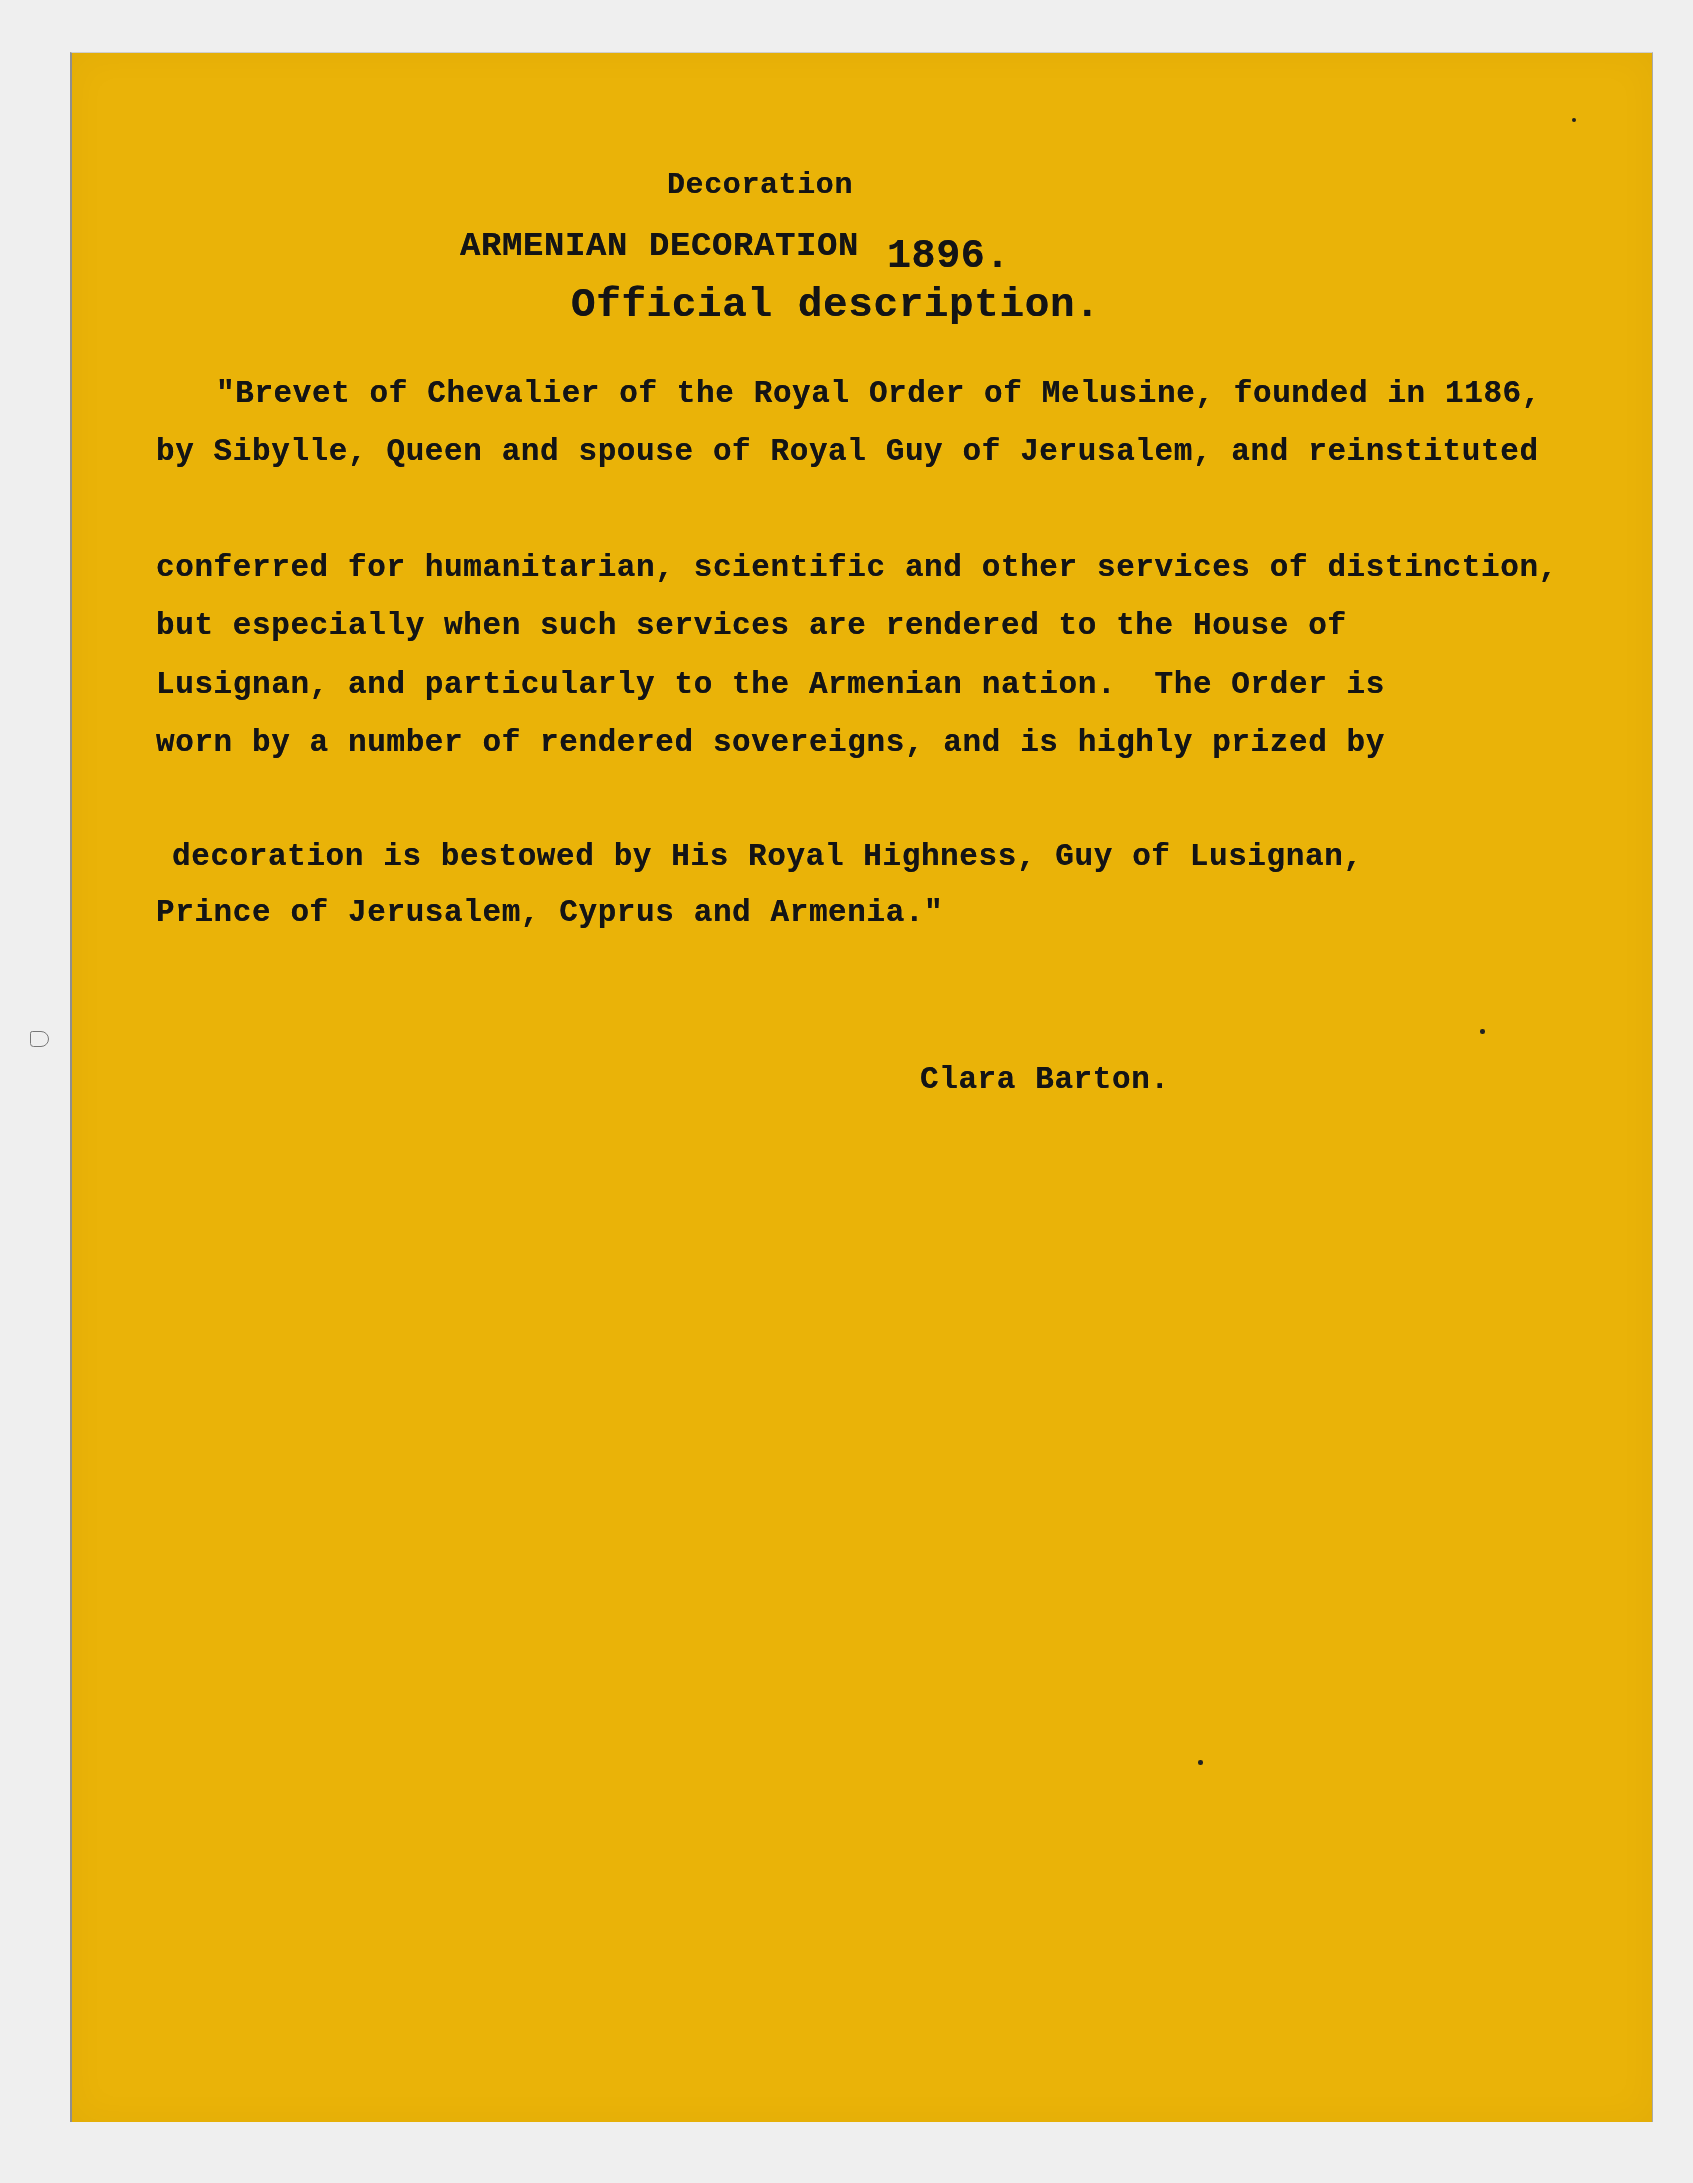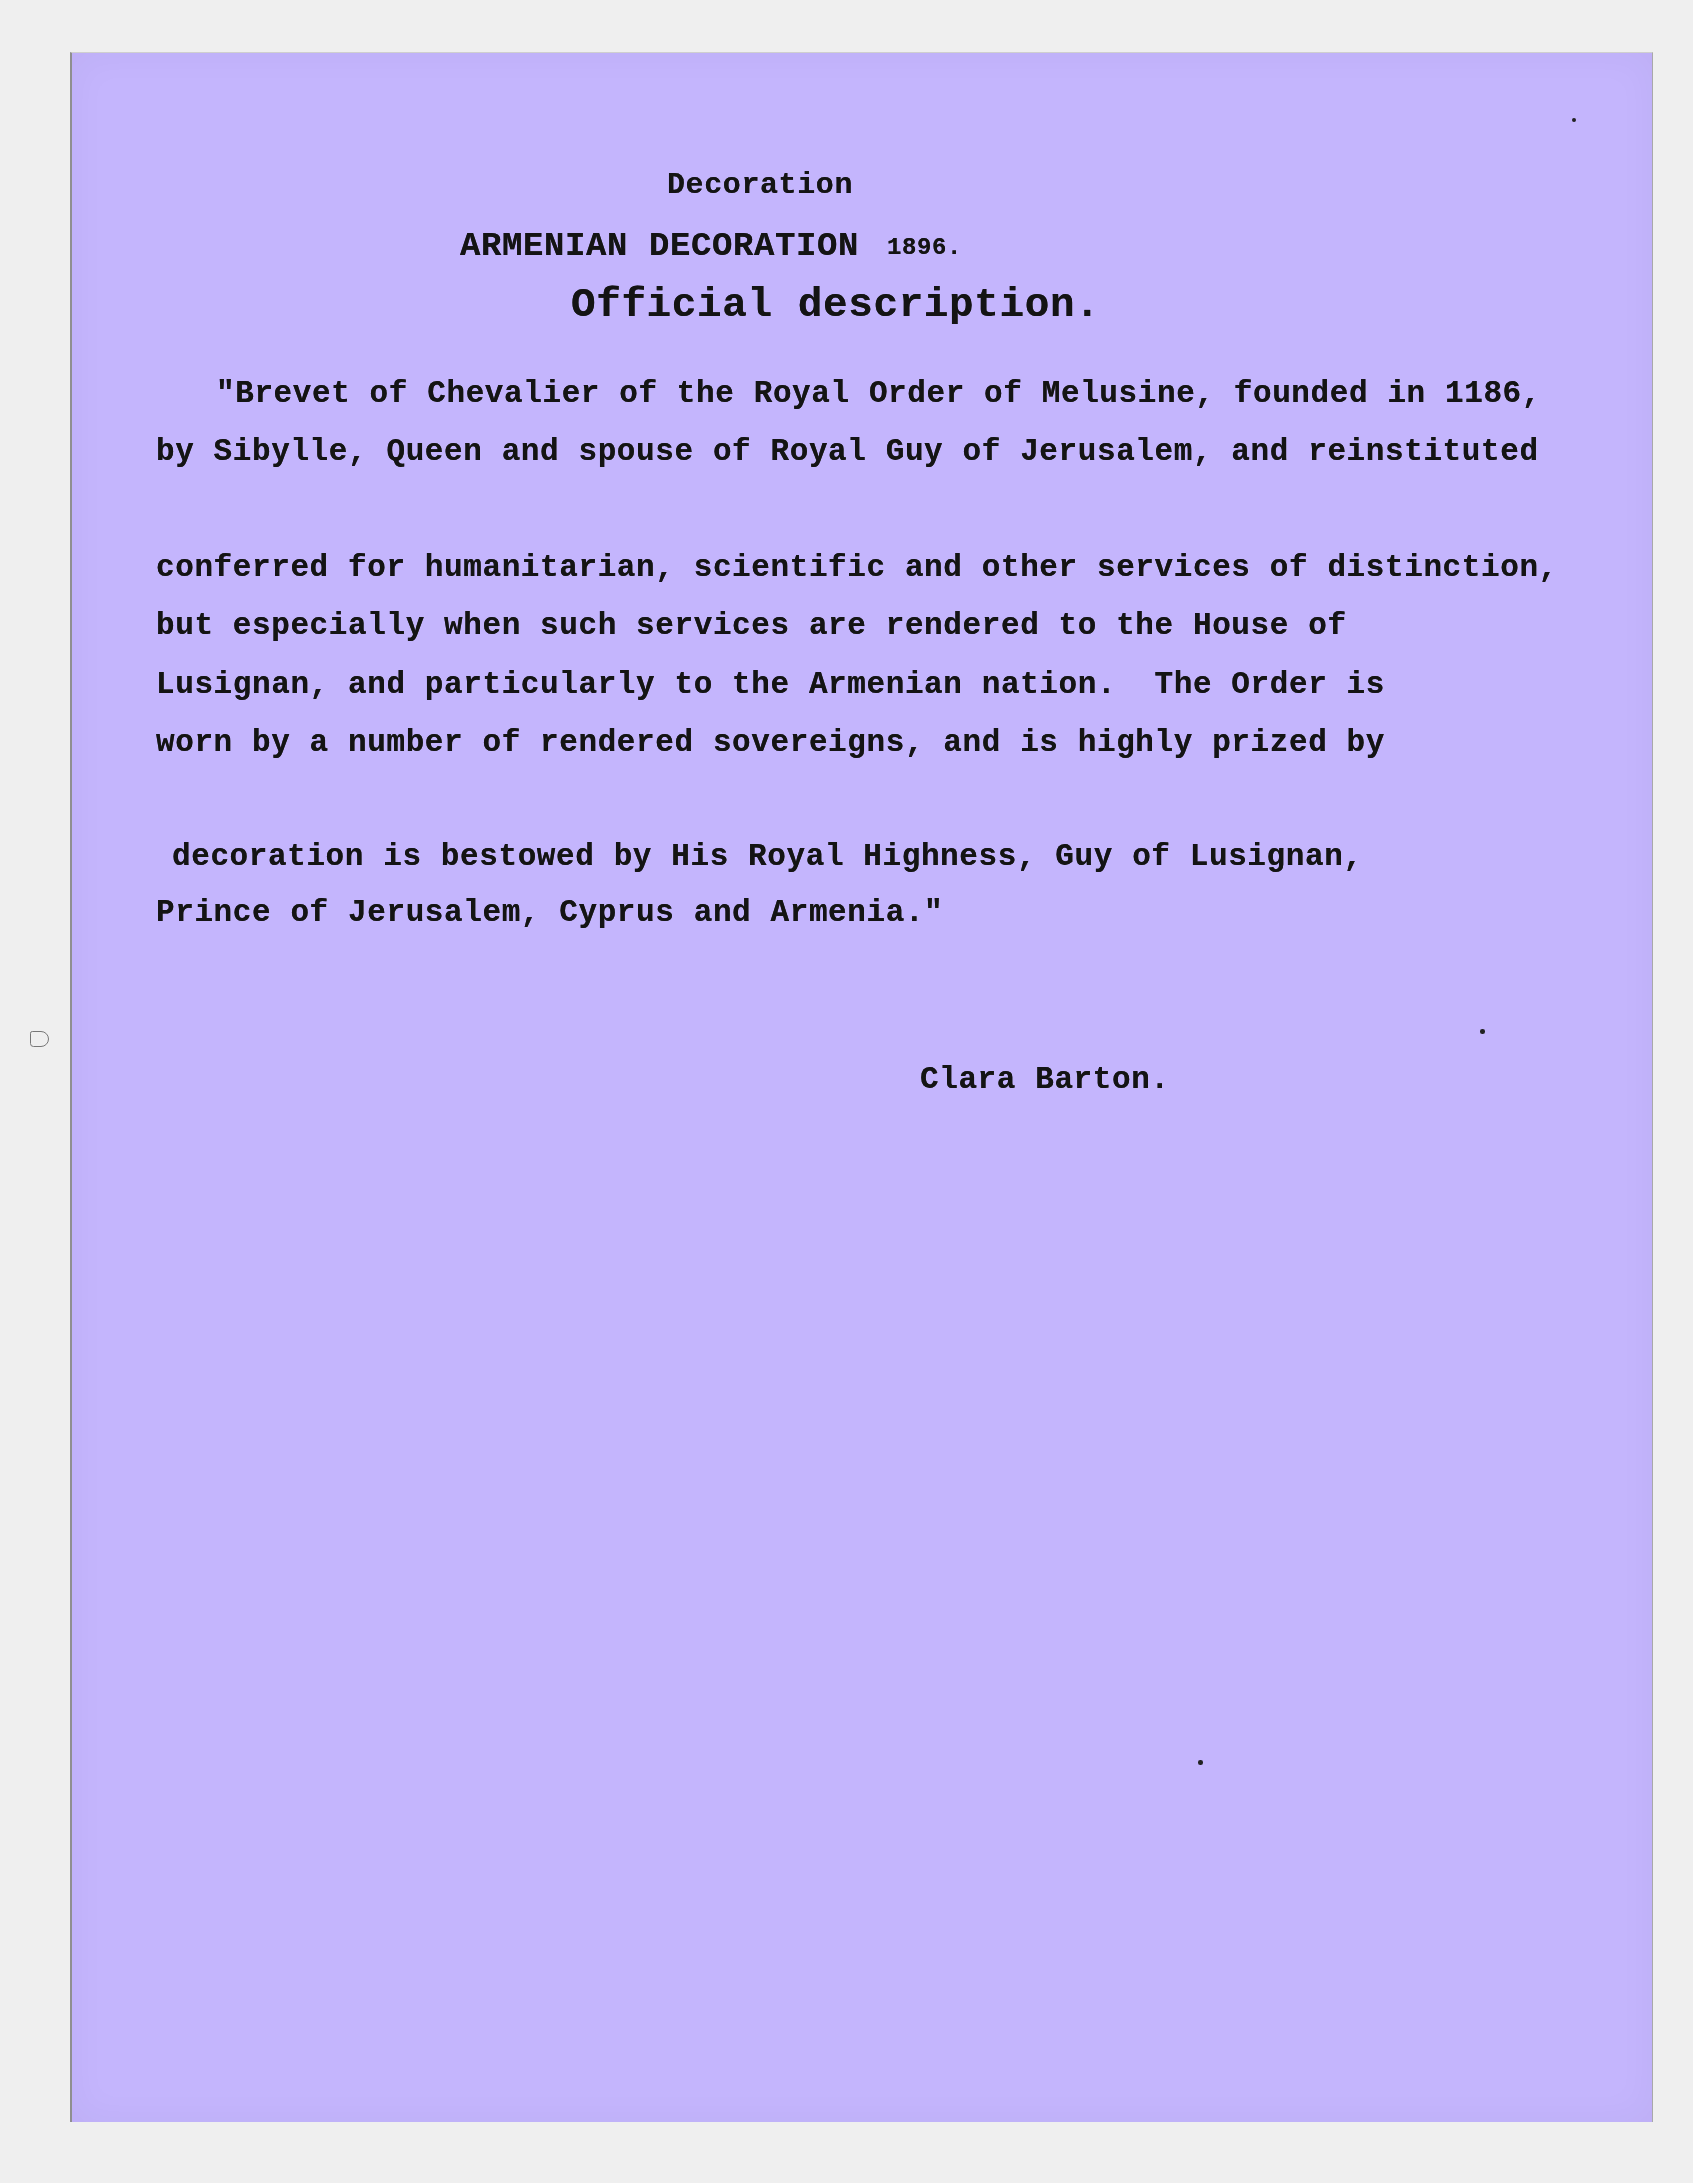--- a/index.html
+++ b/index.html
@@ -7,21 +7,21 @@
     width: 1694px; height: 2183px;
     background: #efefef;
     position: relative;
     overflow: hidden;
     font-family: "Liberation Mono", "DejaVu Sans Mono", monospace;
   }
   .page {
     position: absolute;
     left: 70px; top: 52px;
     width: 1580px; height: 2069px;
-    background: #c4b5fd;
+    background: #eab308;
     border-left: 2.6px solid #8f8f8f;
     border-right: 1.9px solid #a9a9a9;
     border-top: 0.6px solid #cfcfcf;
     box-shadow: inset 0 0 39px rgba(0,0,0,0.04);
   }
   .line {
     position: absolute;
     white-space: pre;
     color: #141414;
     font-weight: bold;
@@ -38,21 +38,21 @@
   }
   .speck { position: absolute; background: #222; border-radius: 50%; }
 </style>
 </head>
 <body>
 
 <div class="page">
   <div class="line" style="left:595px; top:115px; font-size:30px;">Decoration</div>
 
   <div class="line" style="left:388px; top:174px; font-size:34px;">ARMENIAN DECORATION</div>
-  <div class="line" style="left:815px; top:181px; font-size:24px;">1896.</div>
+  <div class="line" style="left:815px; top:181px; font-size:40px;">1896.</div>
 
   <div class="line" style="left:499px; top:229px; font-size:41px;">Official description.</div>
 
   <div class="line" style="left:144px; top:323px;">"Brevet of Chevalier of the Royal Order of Melusine, founded in 1186,</div>
   <div class="line" style="left:84px; top:381px;">by Sibylle, Queen and spouse of Royal Guy of Jerusalem, and reinstituted</div>
   <div class="line" style="left:84px; top:497px;">conferred for humanitarian, scientific and other services of distinction,</div>
   <div class="line" style="left:84px; top:614px;">Lusignan, and particularly to the Armenian nation.  The Order is</div>
   <div class="line" style="left:84px; top:555px;">but especially when such services are rendered to the House of</div>
   <div class="line" style="left:84px; top:672px;">worn by a number of rendered sovereigns, and is highly prized by</div>
   <div class="line" style="left:84px; top:786px;margin-left:16px;">decoration is bestowed by His Royal Highness, Guy of Lusignan,</div>

